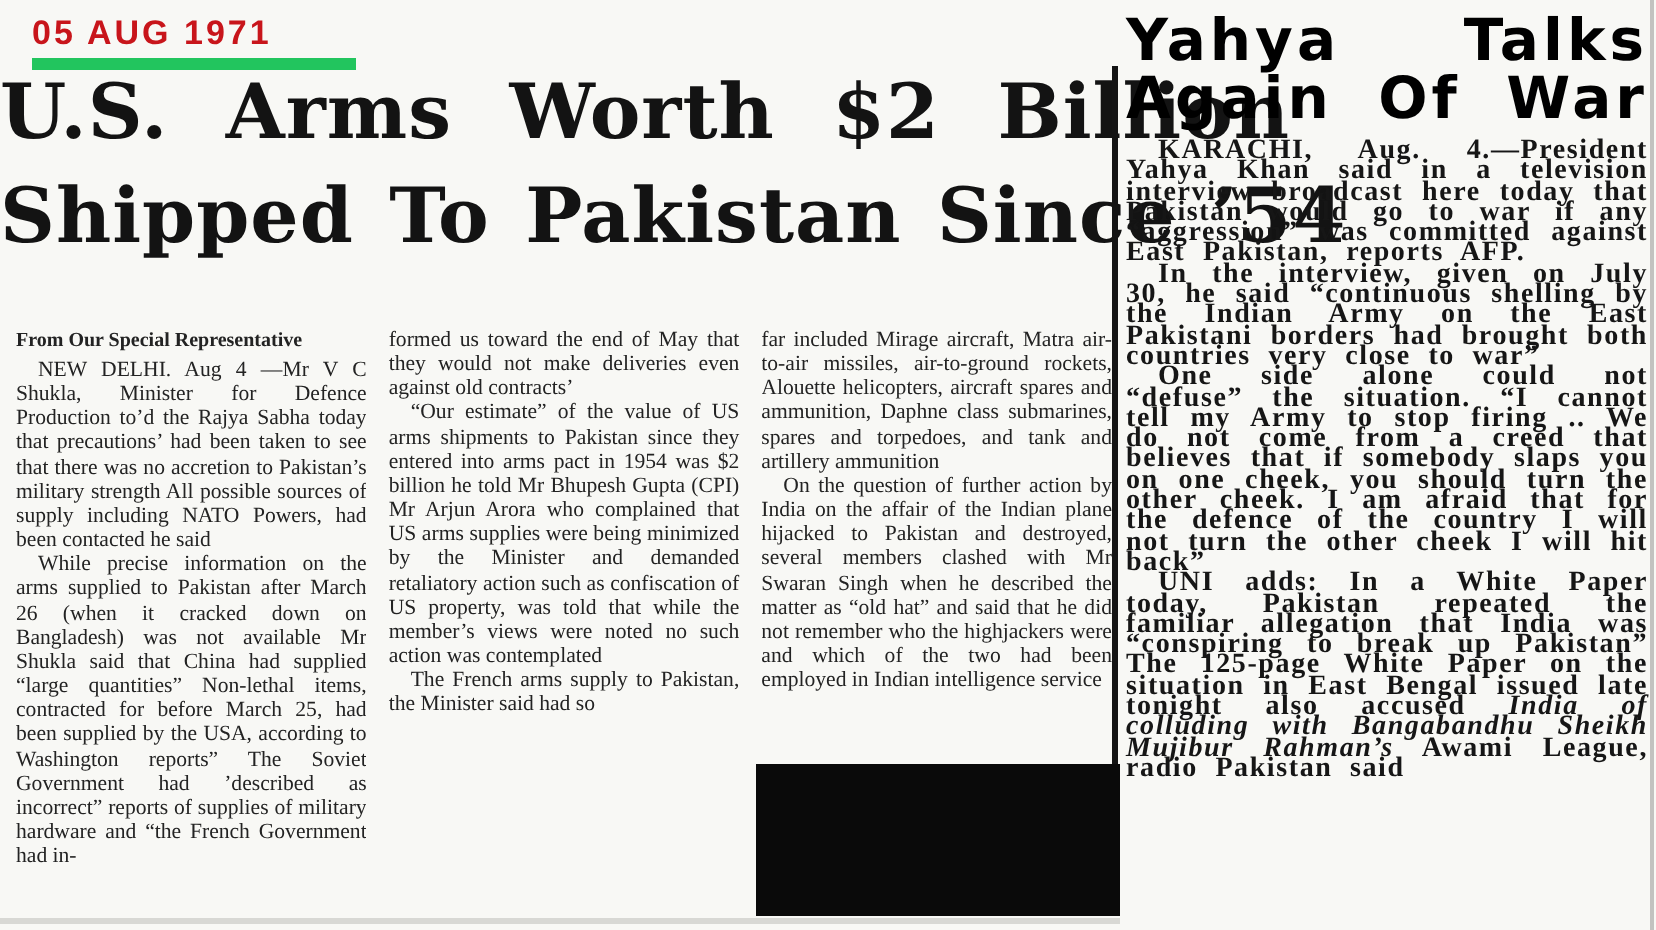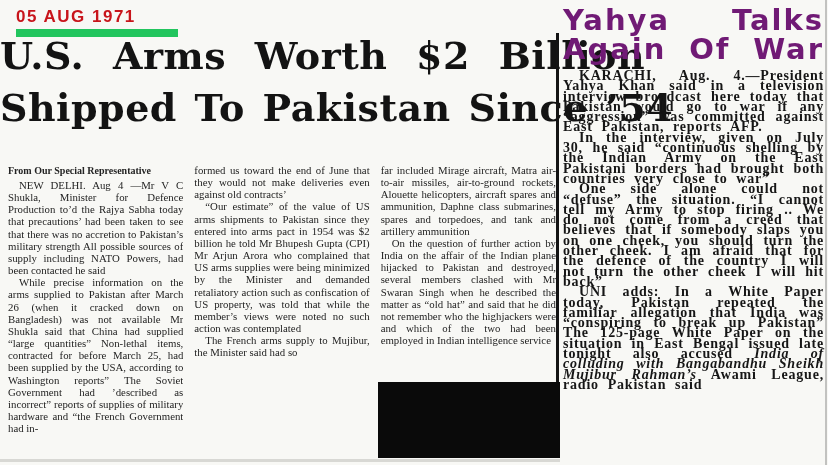--- a/index.html
+++ b/index.html
@@ -5,21 +5,21 @@
   html,body { margin:0; padding:0; background:#e8e8e6; }
   .page {
     position:relative; width:828px; height:465px; overflow:hidden;
     background:#f8f8f5; font-family:"Liberation Serif", serif; color:#1c1c1c;
   }
   
   .date-stamp {
     position:absolute; left:16px; top:7px;
     font-family:"Liberation Sans", sans-serif; font-weight:bold;
     font-size:17px; letter-spacing:1.5px; color:#c8151b;
-    border-bottom:8px solid #22c55e; padding:0 42px 2px 0;
+    border-bottom:6px solid #22c55e; padding:0 42px 2px 0;
     white-space:nowrap;
   }
   
   .headline { position:absolute; left:0; top:30px; width:556px; text-align:center;
     font-family:"DejaVu Serif", serif; font-weight:bold; color:#131313; }
   .hl-line1 { font-size:38px; line-height:52px; word-spacing:15px; letter-spacing:0.5px; white-space:nowrap; }
   .hl-line2 { font-size:38px; line-height:52px; word-spacing:4px; letter-spacing:0.5px; white-space:nowrap; }
   
   .columns {
     position:absolute; left:8px; top:164px; width:548px; height:294px;
@@ -29,21 +29,21 @@
     color:#232323; overflow:hidden; }
   .byline { font-weight:bold; font-size:10px; line-height:13px; margin-bottom:2px; white-space:nowrap; }
   .col p { margin:0; }
   .col p.indent { text-indent:11px; }
   
   .v-sep { position:absolute; left:556px; top:33px; width:3px; height:349px; background:#141414; }
   
   .redaction { position:absolute; left:378px; top:382px; width:182px; height:76px; background:#0a0a0a; z-index:5; }
   
   .right-article { position:absolute; left:563px; top:6px; width:261px; }
-  .r-headline { font-family:"DejaVu Sans", sans-serif; font-weight:bold; color:#701a75; }
+  .r-headline { font-family:"DejaVu Sans", sans-serif; font-weight:bold; color:#000000; }
   .r-hl-line { font-size:29px; line-height:29px; letter-spacing:2px;
     text-align:justify; text-align-last:justify; }
   .r-body { margin-top:7px; font-size:14px; line-height:10.3px; font-weight:bold;
     text-align:justify; word-spacing:4.5px; letter-spacing:0.8px; color:#161616; }
   .r-body p { margin:0; text-indent:16px; }
   .r-body em { }
   
   .scan-edge-right { position:absolute; right:1px; top:0; width:2px; height:465px; background:#c2c2c0; }
   .scan-smudge-bottom { position:absolute; left:0; top:459px; width:560px; height:3px; background:#d8d8d4; }
 </style>
@@ -59,23 +59,23 @@
     <div class="hl-line2">Shipped To Pakistan Since ’54</div>
   </div>
 
   <div class="columns">
     <div class="col">
       <div class="byline">From Our Special Representative</div>
       <p class="indent">NEW DELHI. Aug 4 —Mr V C Shukla, Minister for Defence Production to’d the Rajya Sabha today that precautions’ had been taken to see that there was no accretion to Pakistan’s military strength All possible sources of supply including NATO Powers, had been contacted he said</p>
       <p class="indent">While precise information on the arms supplied to Pakistan after March 26 (when it cracked down on Bangladesh) was not available Mr Shukla said that China had supplied “large quantities” Non-lethal items, contracted for before March 25, had been supplied by the USA, according to Washington reports” The Soviet Government had ’described as incorrect” reports of supplies of military hardware and “the French Government had in-</p>
     </div>
     <div class="col">
-      <p>formed us toward the end of June that they would not make deliveries even against old contracts’</p>
+      <p>formed us toward the end of May that they would not make deliveries even against old contracts’</p>
       <p class="indent">“Our estimate” of the value of US arms shipments to Pakistan since they entered into arms pact in 1954 was $2 billion he told Mr Bhupesh Gupta (CPI) Mr Arjun Arora who complained that US arms supplies were being minimized by the Minister and demanded retaliatory action such as confiscation of US property, was told that while the member’s views were noted no such action was contemplated</p>
-      <p class="indent">The French arms supply to Mujibur, the Minister said had so</p>
+      <p class="indent">The French arms supply to Pakistan, the Minister said had so</p>
     </div>
     <div class="col">
       <p>far included Mirage aircraft, Matra air-to-air missiles, air-to-ground rockets, Alouette helicopters, aircraft spares and ammunition, Daphne class submarines, spares and torpedoes, and tank and artillery ammunition</p>
       <p class="indent">On the question of further action by India on the affair of the Indian plane hijacked to Pakistan and destroyed, several members clashed with Mr Swaran Singh when he described the matter as “old hat” and said that he did not remember who the highjackers were and which of the two had been employed in Indian intelligence service</p>
     </div>
   </div>
 
   <div class="v-sep"></div>
   <div class="redaction"></div>
 

